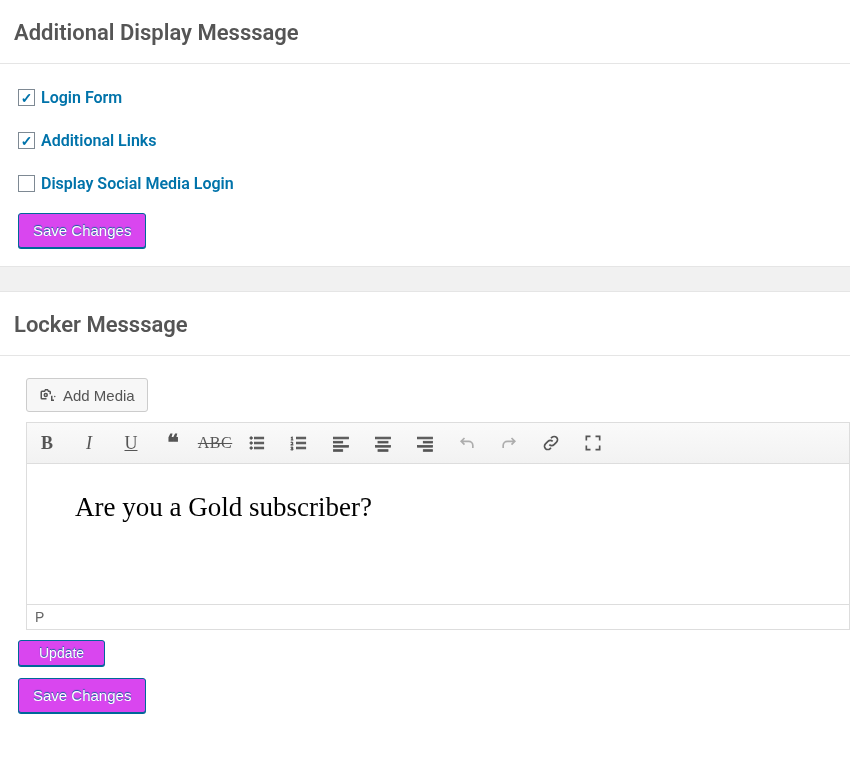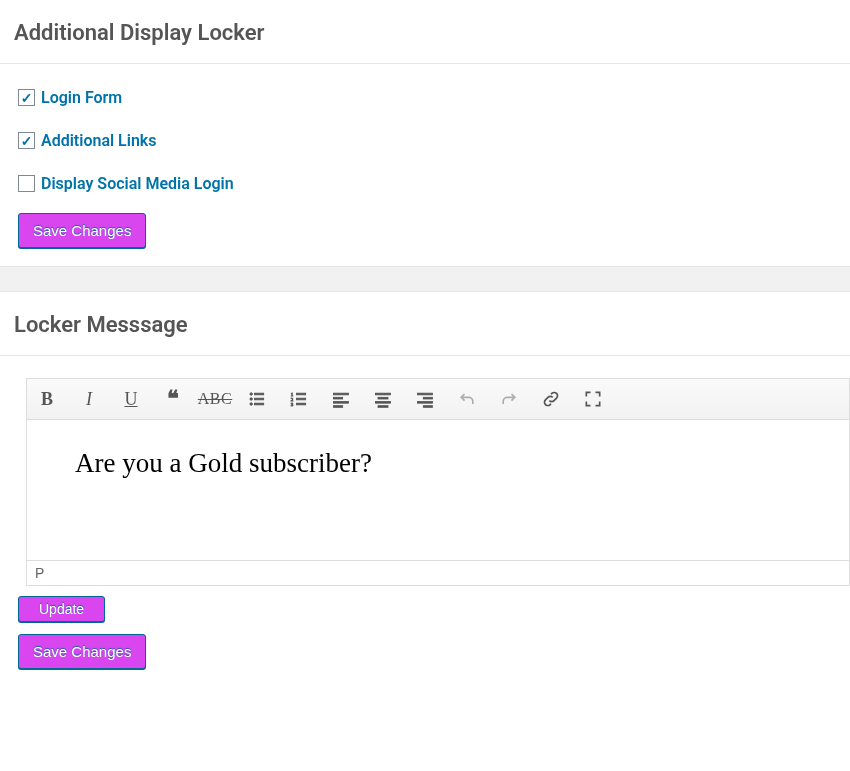--- a/index.html
+++ b/index.html
@@ -140,21 +140,21 @@
       font-size: 14px;
       font-family: -apple-system, sans-serif;
     }
   </style>
 </head>
 <body>
 
 
 
 
-<div class="section-title">Additional Display Locker</div>
+<div class="section-title">Additional Display Messsage</div>
 
 <div class="checkbox-row first">
   <span class="wp-checkbox checked"></span>
   <span class="checkbox-label">Login Form</span>
 </div>
 
 <div class="checkbox-row">
   <span class="wp-checkbox checked"></span>
   <span class="checkbox-label">Additional Links</span>
 </div>
@@ -166,20 +166,26 @@
 
 <button class="btn-primary">Save Changes</button>
 
 <div class="gap-bar"></div>
 
 
 <div class="locker-section">
   <div class="section-title">Locker Messsage</div>
 
   <div class="editor-wrap">
+    <button class="add-media-btn">
+      <svg viewBox="0 0 24 24">
+          <path fill="#555" d="M4 6h3l1-2h4l1 2h1a2 2 0 0 1 2 2v3h-2V8h-2l-1-2H9L8 8H4v8h6v2H4a2 2 0 0 1-2-2V8a2 2 0 0 1 2-2zm5 3a3 3 0 1 1 0 6 3 3 0 0 1 0-6zm0 2a1 1 0 1 0 0 2 1 1 0 0 0 0-2zm9 2v5h2v2h-4v-7h2zm3 0a1 1 0 1 1 0 2 1 1 0 0 1 0-2z"></path>
+        </svg>
+      <span>Add Media</span>
+    </button>
 
     <div class="editor-box">
       <div class="toolbar">
         <span class="tb-btn bold">B</span>
         <span class="tb-btn italic">I</span>
         <span class="tb-btn underline">U</span>
         <span class="tb-btn quote">❝</span>
         <span class="tb-btn strike">ABC</span>
         <span class="tb-btn">
           <svg viewBox="0 0 24 24">

